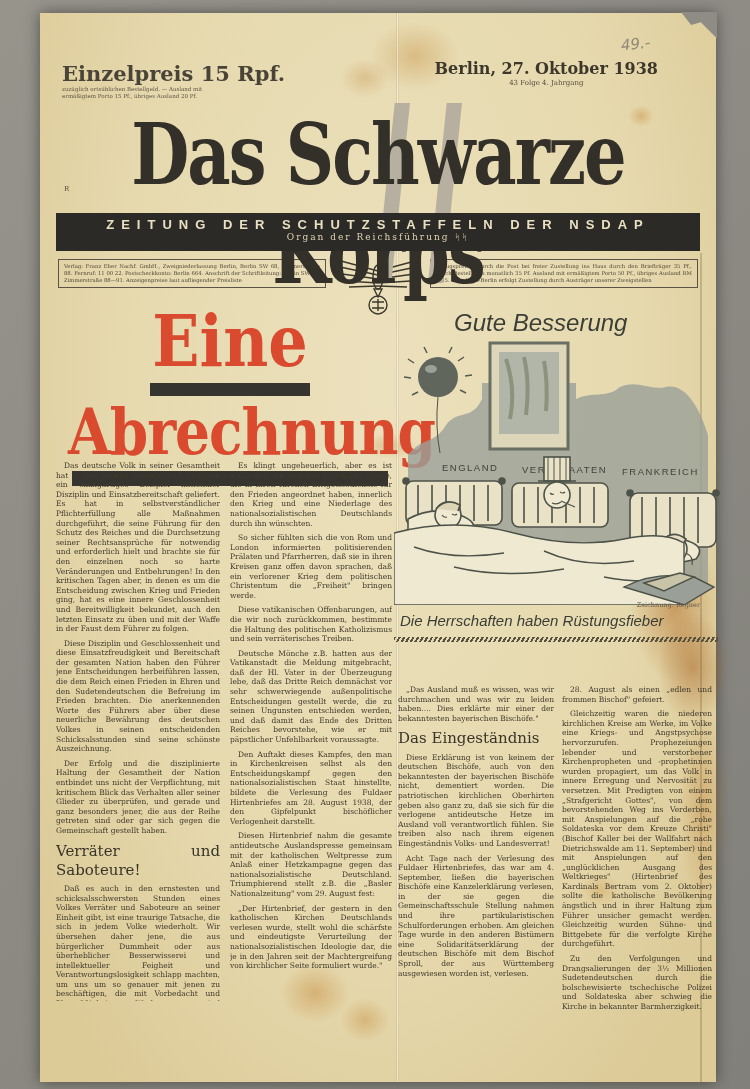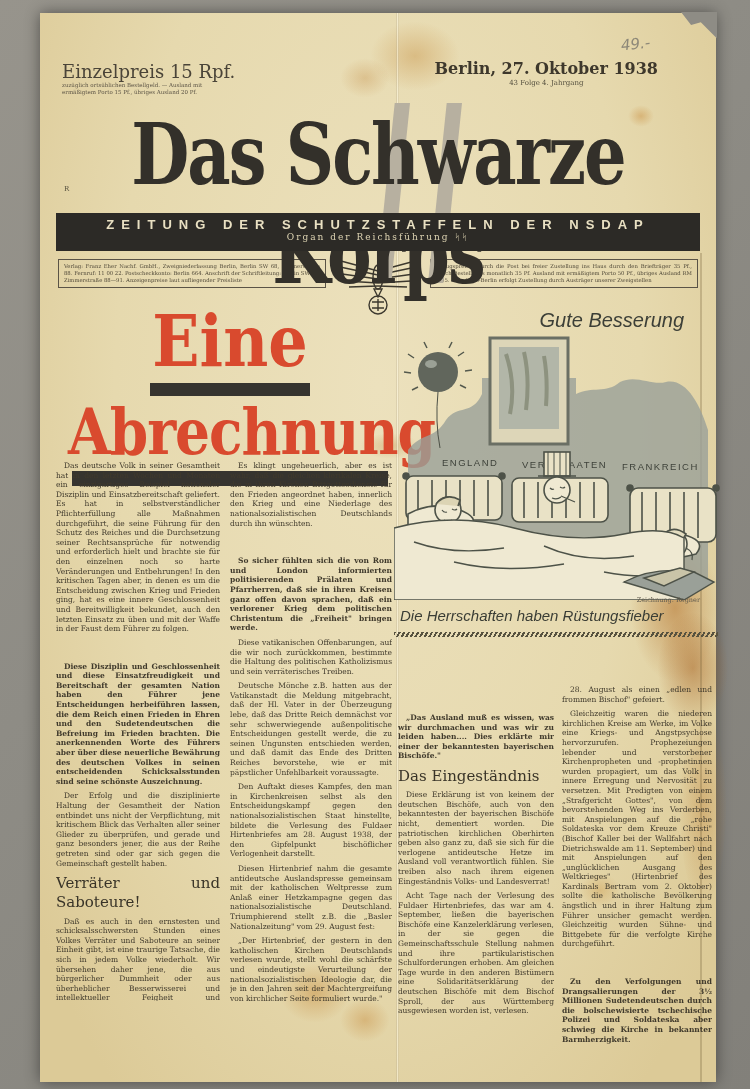--- a/index.html
+++ b/index.html
@@ -15,21 +15,21 @@
   
   .fold-v{position:absolute;left:356px;top:0;width:3px;height:100%;
           background:linear-gradient(90deg,rgba(120,100,60,.25),rgba(255,250,230,.5),rgba(120,100,60,.2));}
   .edge-r{position:absolute;right:14px;top:240px;width:2px;height:829px;background:rgba(120,100,60,.3);}
   .notch{position:absolute;right:-1px;top:-1px;width:36px;height:34px;
          background:#8e8c85;clip-path:polygon(100% 0,0 0,28% 38%,55% 30%,100% 78%);}
   
   .stain{position:absolute;border-radius:50%;pointer-events:none;}
   
   .hdr-price{position:absolute;left:22px;top:48px;color:#4a4438;}
-  .hdr-price .big{font-weight:normal;font-size:18px;}
+  .hdr-price .big{font-weight:bold;font-size:21px;}
   .hdr-price .tiny{font-size:5.5px;line-height:1.3;color:#5a5244;}
   .hdr-date{position:absolute;right:58px;top:46px;text-align:center;color:#3e382c;}
   .hdr-date .big{font-weight:bold;font-size:16px;}
   .hdr-date .sub{font-size:7px;margin-top:1px;color:#55503f;}
   .pencil{position:absolute;right:66px;top:22px;font-family:"DejaVu Sans",sans-serif;
           font-style:italic;color:#8d8878;font-size:15px;transform:rotate(-6deg);}
   .print-mark{position:absolute;left:24px;top:172px;font-size:7px;color:#56503e;}
   
   .runes{position:absolute;left:300px;top:90px;width:160px;height:180px;z-index:1;}
   .rune{position:absolute;top:0;width:34px;height:180px;background:#b7b0a0;
@@ -50,32 +50,32 @@
   .eagle{width:86px;height:64px;margin-top:-4px;}
   
   .headline{position:absolute;left:28px;top:298px;width:324px;text-align:center;}
   .headline .l1{font-weight:bold;font-size:62px;line-height:1;transform:scaleY(1.15);}
   .headline .bar1{width:160px;height:13px;background:#36342f;margin:10px auto 8px auto;}
   .headline .l2{font-weight:bold;font-size:55px;line-height:1;transform:scaleY(1.15);letter-spacing:-1px;}
   .headline .bar2{width:316px;height:15px;background:#36342f;margin:12px auto 0 auto;}
   
   .cartoon{position:absolute;left:354px;top:296px;width:332px;}
   .cartoon-title{font-family:"Liberation Sans",sans-serif;font-style:italic;
-                 font-size:20px;color:#3c3f37;text-align:right;width:230px;}
+                 font-size:24px;color:#3c3f37;text-align:left;width:230px;}
   .cartoon svg{display:block;}
   .credit{font-size:6.5px;color:#5c564a;text-align:right;padding-right:26px;margin-top:-4px;}
   .caption{font-family:"Liberation Sans",sans-serif;font-style:italic;font-size:15px;
            color:#3a3d35;margin:3px 0 8px 6px;}
   .hatch-rule{height:5px;width:324px;margin-top:3px;
         background:repeating-linear-gradient(120deg,#57523f 0 2px,transparent 2px 4px);}
   
   .col{position:absolute;font-size:7.5px;line-height:1.28;color:#403a2c;
        text-align:justify;overflow:hidden;}
   .col p{margin:0 0 5px 0;text-indent:8px;}
-  .col p.bold{font-weight:bold;margin-top:28px;}
+  .col p.bold{font-weight:normal;}
   .col1{left:16px;top:448px;width:164px;height:540px;}
   .col2{left:190px;top:448px;width:162px;height:540px;}
   .col3{left:358px;top:672px;width:156px;height:360px;}
   .col4{left:522px;top:672px;width:150px;height:368px;}
   .subhead{font-size:15px;font-weight:normal;color:#393428;margin:6px 0 4px 0;}
 </style>
 </head>
 <body>
 
 <div class="photo">

